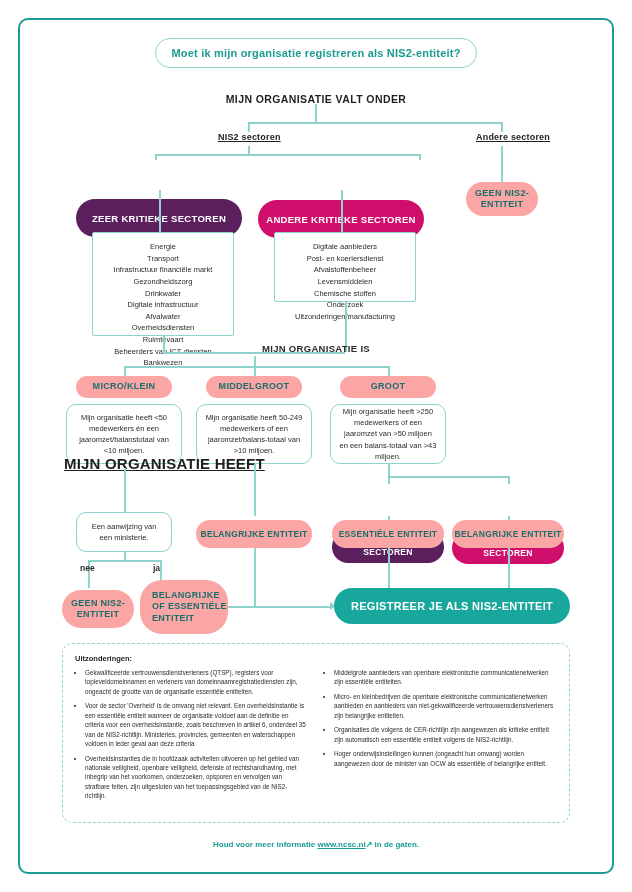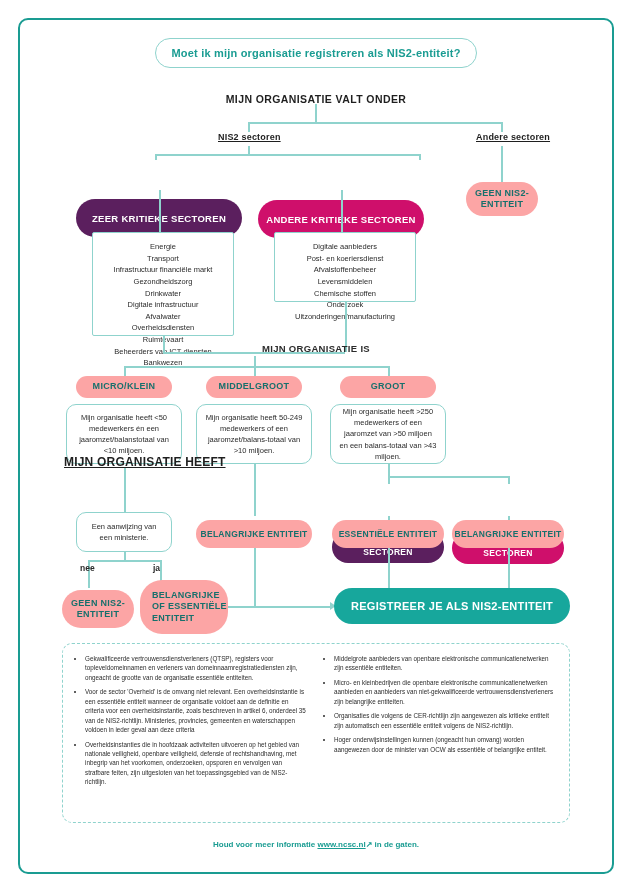--- a/index.html
+++ b/index.html
@@ -21,21 +21,21 @@
     display:flex;align-items:center;justify-content:center;
     color:#1a9c92;font-size:11px;font-weight:bold;letter-spacing:.2px;
   }
   .h-main{
     position:absolute;left:0;top:93px;width:632px;text-align:center;
     font-size:10.5px;font-weight:bold;color:#1f1f1f;letter-spacing:.4px;
   }
   .lbl{position:absolute;font-size:9px;font-weight:bold;color:#1f1f1f;letter-spacing:.2px;text-decoration:underline;}
   .lbl.nis2{left:218px;top:132px;}
   .lbl.andere{left:476px;top:132px;}
-  .lbl-heeft{left:64px;top:455px;font-size:12px;}
+  .lbl-heeft{left:64px;top:455px;font-size:15px;}
   .lbl-org-is{position:absolute;left:0;top:343px;width:632px;text-align:center;font-size:9.5px;font-weight:bold;letter-spacing:.3px;}
 
   .line{position:absolute;background:#8fd3cd;}
   .vline{width:1.5px;}
   .hline{height:1.5px;}
 
   .pill{
     position:absolute;box-sizing:border-box;border-radius:22px;
     display:flex;align-items:center;justify-content:center;text-align:center;
     font-weight:bold;letter-spacing:.3px;
@@ -185,20 +185,21 @@
 
 <div class="line vline" style="left:388px;top:548px;height:58px;"></div>
 <div class="line vline" style="left:508px;top:548px;height:58px;"></div>
 
 <div class="line hline" style="left:228px;top:606px;width:104px;"></div>
 <div class="arrow" style="left:330px;top:602px;"></div>
 
 <div class="pill pill-teal" style="left:334px;top:588px;width:236px;height:36px;">REGISTREER JE ALS NIS2-ENTITEIT</div>
 
 <div class="exceptions">
+  <h4>Uitzonderingen:</h4>
   <div class="ex-cols">
     <div class="ex-col">
       <ul>
         <li>Gekwalificeerde vertrouwensdienstverleners (QTSP), registers voor topleveldomeinnamen en verleners van domeinnaamregistratiediensten zijn, ongeacht de grootte van de organisatie essentiële entiteiten.</li>
         <li>Voor de sector 'Overheid' is de omvang niet relevant. Een overheidsinstantie is een essentiële entiteit wanneer de organisatie voldoet aan de definitie en criteria voor een overheidsinstantie, zoals beschreven in artikel 6, onderdeel 35 van de NIS2-richtlijn. Ministeries, provincies, gemeenten en waterschappen voldoen in ieder geval aan deze criteria</li>
         <li>Overheidsinstanties die in hoofdzaak activiteiten uitvoeren op het gebied van nationale veiligheid, openbare veiligheid, defensie of rechtshandhaving, met inbegrip van het voorkomen, onderzoeken, opsporen en vervolgen van strafbare feiten, zijn uitgesloten van het toepassingsgebied van de NIS2-richtlijn.</li>
       </ul>
     </div>
     <div class="ex-col">
       <ul>

